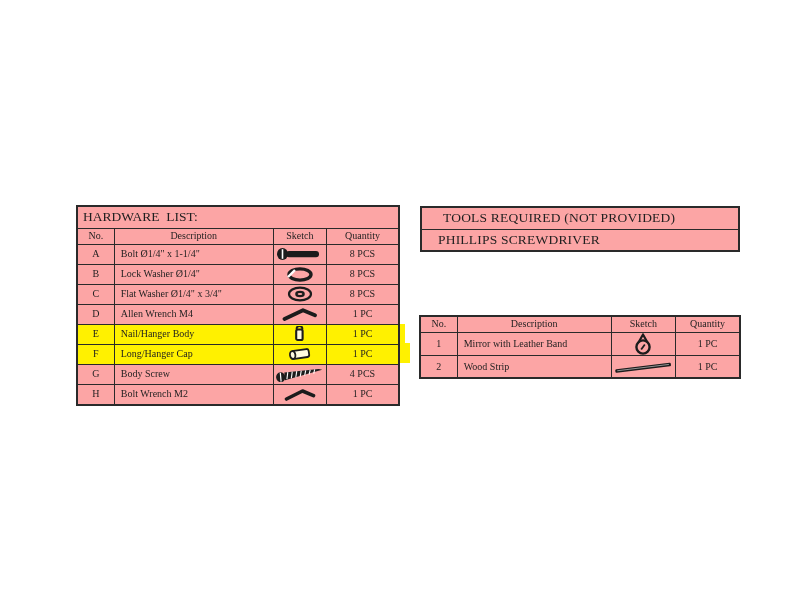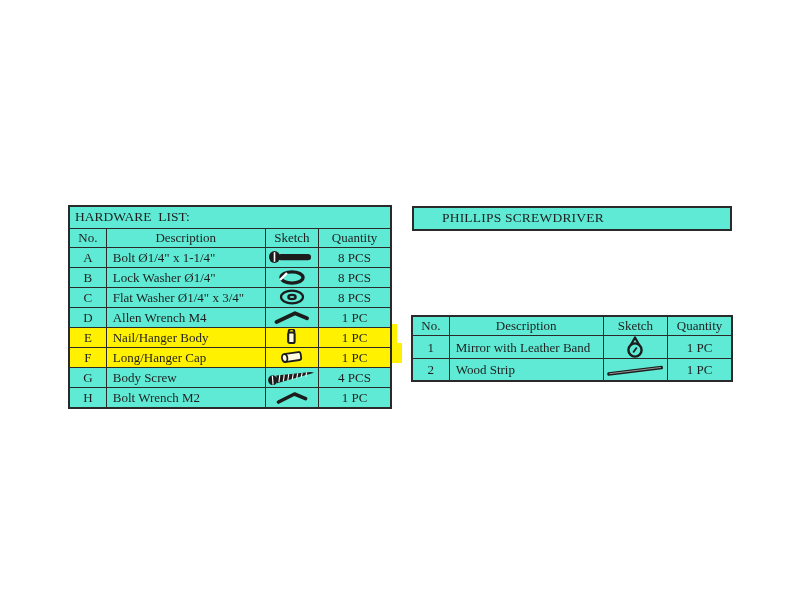--- a/index.html
+++ b/index.html
@@ -2,25 +2,25 @@
 <html><head>
 <meta charset="utf-8">
 <style>
   html,body{margin:0;padding:0;}
   body{
     width:800px;height:600px;position:relative;background:#ffffff;
     font-family:"Liberation Serif","DejaVu Serif",serif;
     color:#1f1f1f;
     -webkit-font-smoothing:antialiased;
   }
-  .doc-table{position:absolute;background:#5eead4;}
+  .doc-table{position:absolute;background:#fca5a5;margin-left:8px;}
   table{border-collapse:collapse;width:100%;table-layout:fixed;}
   table, td, th{border:1.5px solid #2a2a2a;}
   table{border-width:2px;}
-  td,th{font-weight:normal;font-size:13px;line-height:1;overflow:hidden;white-space:nowrap;}
+  td,th{font-weight:normal;font-size:10px;line-height:1;overflow:hidden;white-space:nowrap;}
   .title-cell{font-size:13.5px;padding:3px 4px 4px 5px;white-space:pre;}
   .hdr td{text-align:center;padding:2px 0 3px 0;}
   .col-no{text-align:center;}
   .col-desc{text-align:left;padding-left:6px;}
   .col-sketch{text-align:center;vertical-align:middle;padding:0;}
   .col-qty{text-align:center;}
   .hw td{height:17px;padding-top:1px;padding-bottom:1px;}
   .hl{background:#fff100;}
   .hl-tab{position:absolute;background:#fff100;}
   svg{display:block;margin:0 auto;}
@@ -160,22 +160,25 @@
   </tbody>
     </table>
 
   <div class="hl-tab" style="right:-5px;top:119px;width:5px;height:19px;"></div>
   <div class="hl-tab" style="right:-10px;top:138px;width:10px;height:20px;"></div>
 </div>
 
 <div class="doc-table" style="left:412px;top:206px;width:320px;">
   <table>
     <tbody>
+        <tr>
+      <td class="tools-row">TOOLS REQUIRED (NOT PROVIDED)</td>
+    </tr>
     <tr>
-      <td class="tools-row" style="padding-left:28px;">PHILLIPS SCREWDRIVER</td>
+      <td class="tools-row" style="padding-left:16px;">PHILLIPS SCREWDRIVER</td>
     </tr>
   </tbody>
     </table>
 </div>
 
 <div class="doc-table" style="left:411px;top:315px;width:322px;">
   <table>
     <colgroup>
         <col style="width:37px">
         <col style="width:153px">

